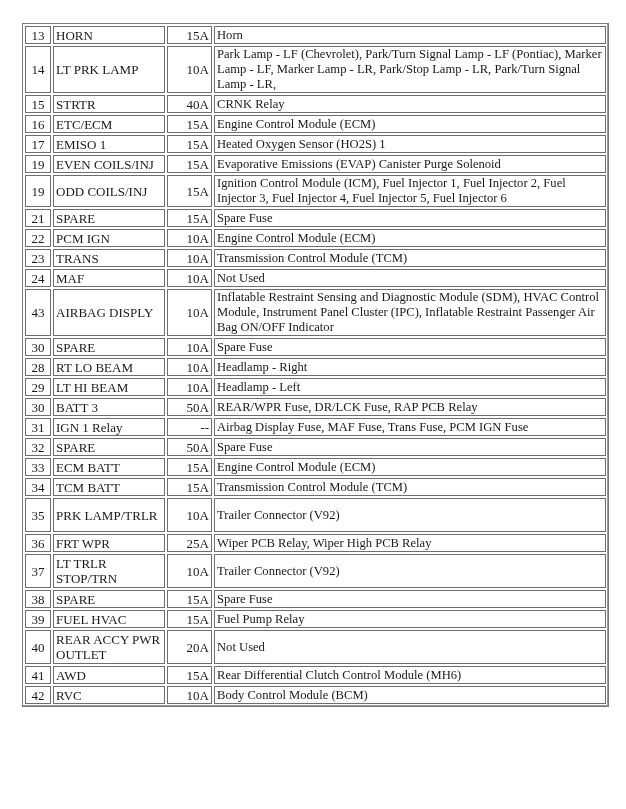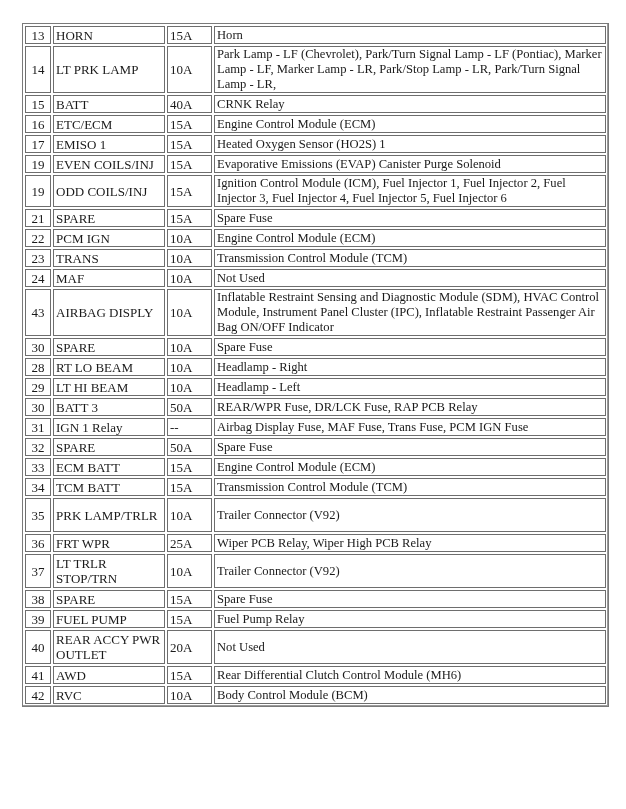--- a/index.html
+++ b/index.html
@@ -18,21 +18,21 @@
     }
     table.fuses td {
       border: 1px solid #6e6e6e;
       padding: 0 2px;
       line-height: 15px;
       vertical-align: middle;
       background: #fff;
     }
     td.num { width: 20px; text-align: center; padding: 0; }
     td.name { width: 106px; text-align: left; line-height: 13px; }
-    td.amp { width: 39px; text-align: left; padding: 0; }
+    td.amp { width: 39px; text-align: right; padding: 0; }
     td.desc { text-align: left; font-size: 12.6px; line-height: 14px; }
     tr.single td { height: 16px; }
   </style>
 </head>
 <body>
 
 <div class="page">
   <table class="fuses">
     <tbody id="fuse-body">
       <tr class="single">
@@ -42,21 +42,21 @@
         <td class="desc">Horn</td>
       </tr>
       <tr>
         <td class="num">14</td>
         <td class="name">LT PRK LAMP</td>
         <td class="amp">10A</td>
         <td class="desc">Park Lamp - LF (Chevrolet), Park/Turn Signal Lamp - LF (Pontiac), Marker Lamp - LF, Marker Lamp - LR, Park/Stop Lamp - LR, Park/Turn Signal Lamp - LR,</td>
       </tr>
       <tr class="single">
         <td class="num">15</td>
-        <td class="name">BATT</td>
+        <td class="name">STRTR</td>
         <td class="amp">40A</td>
         <td class="desc">CRNK Relay</td>
       </tr>
       <tr class="single">
         <td class="num">16</td>
         <td class="name">ETC/ECM</td>
         <td class="amp">15A</td>
         <td class="desc">Engine Control Module (ECM)</td>
       </tr>
       <tr class="single">
@@ -174,21 +174,21 @@
         <td class="desc" style="height:32px">Trailer Connector (V92)</td>
       </tr>
       <tr class="single">
         <td class="num">38</td>
         <td class="name">SPARE</td>
         <td class="amp">15A</td>
         <td class="desc">Spare Fuse</td>
       </tr>
       <tr class="single">
         <td class="num">39</td>
-        <td class="name">FUEL PUMP</td>
+        <td class="name">FUEL HVAC</td>
         <td class="amp">15A</td>
         <td class="desc">Fuel Pump Relay</td>
       </tr>
       <tr>
         <td class="num">40</td>
         <td class="name">REAR ACCY PWR OUTLET</td>
         <td class="amp">20A</td>
         <td class="desc" style="height:32px">Not Used</td>
       </tr>
       <tr class="single">

